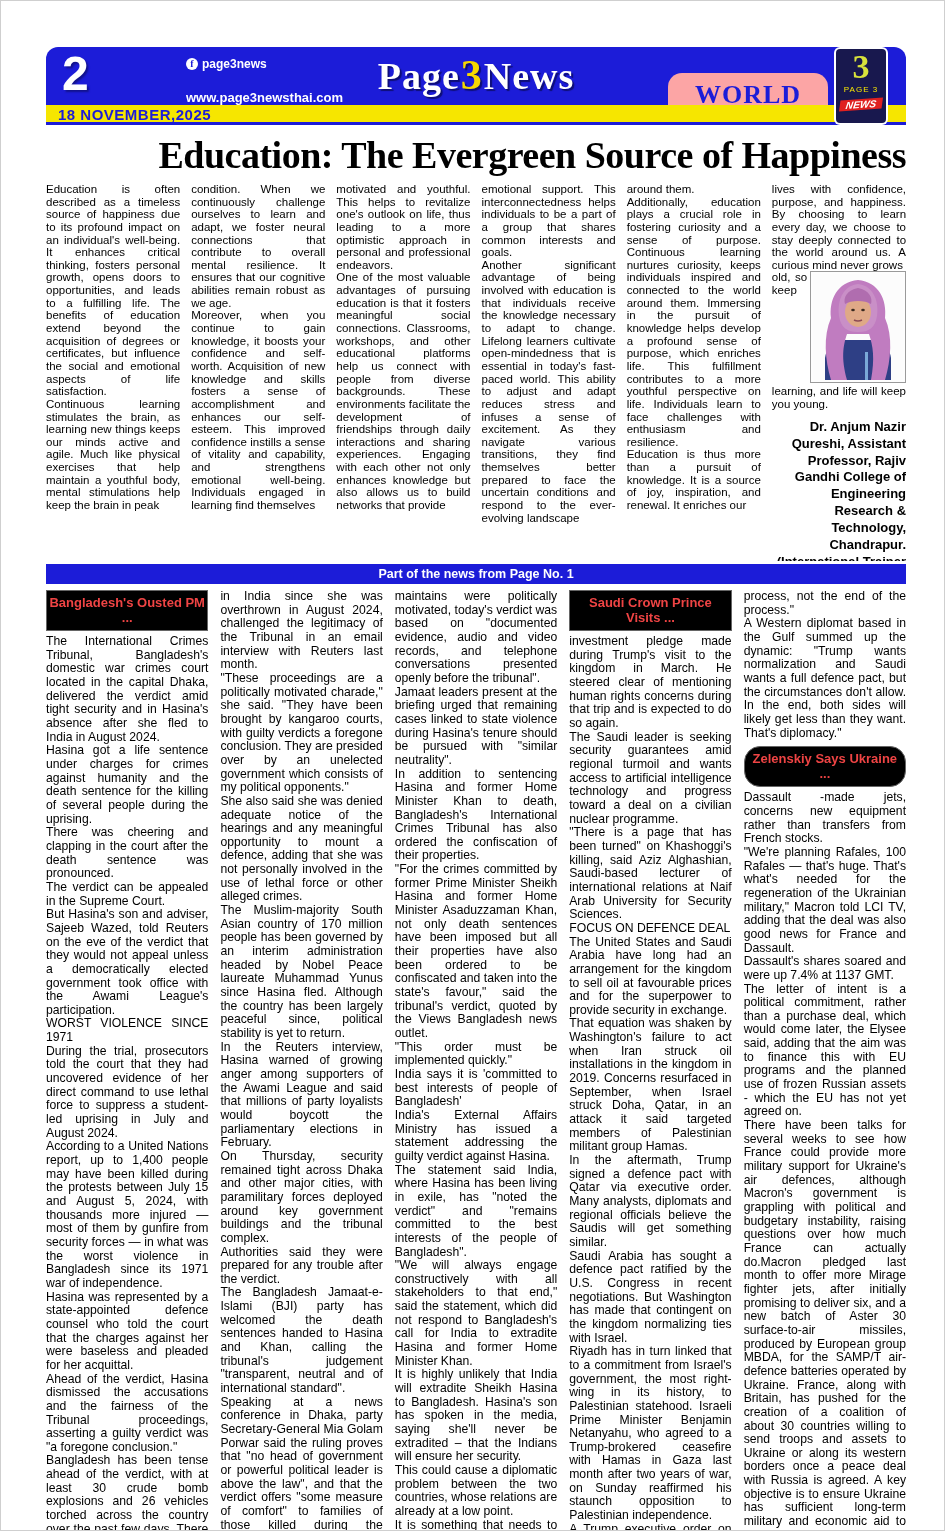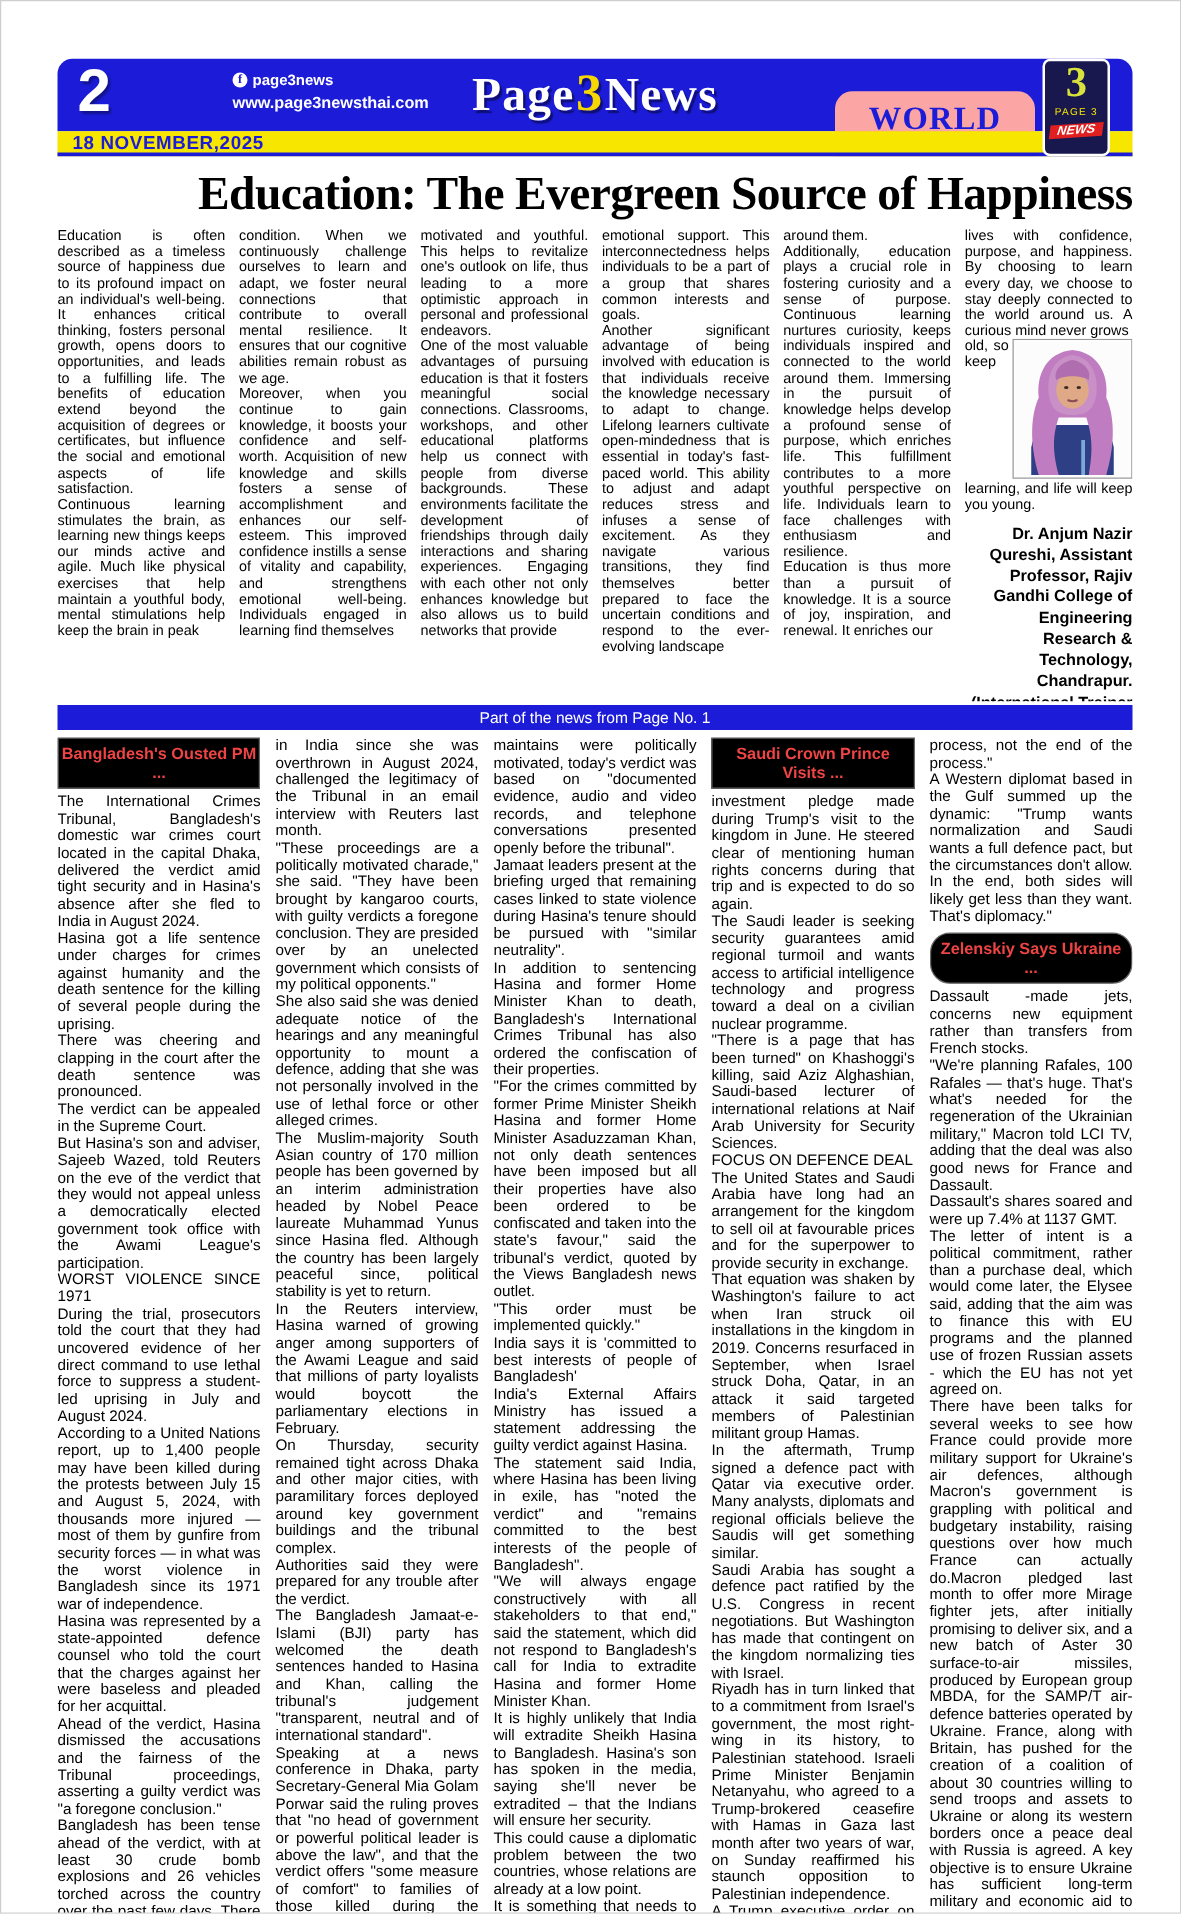--- a/index.html
+++ b/index.html
@@ -21,21 +21,21 @@
     font-size:48px; font-weight:bold; line-height:58px;
     text-shadow:2px 2px 2px rgba(0,0,0,.35);
   }
   .social { position:absolute; left:140px; top:10px; color:#fff; font-weight:bold; }
   .social-row { font-size:12px; display:flex; align-items:center; gap:4px; }
   .fb-icon {
     display:inline-block; width:12px; height:12px; border-radius:50%;
     background:#fff; color:#1c1cd8; font-size:10px; font-weight:bold;
     text-align:center; line-height:12px; font-family:"Liberation Serif", serif;
   }
-  .site { font-size:13px; margin-top:3px; }
+  .site { font-size:13px; margin-top:19px; }
   .brand {
     position:absolute; left:0; right:0; top:4px; text-align:center;
     font-family:"Liberation Serif", serif; font-weight:bold; font-size:38px;
     color:#fff; text-shadow:2px 2px 1px rgba(0,0,20,.5); letter-spacing:1px;
   }
   .brand .brand-3 { color:#f6d800; font-size:42px; padding:0 1px; }
   .world-tab {
     position:absolute; right:78px; bottom:-20px; width:160px; height:52px;
     background:#fca5a5; border-radius:14px 14px 0 0; text-align:center;
   }
@@ -81,21 +81,21 @@
   }
   .photo svg { width:100%; height:100%; display:block; }
   .caption {
     clear:both; margin-top:8px; text-align:right; font-weight:bold;
     font-size:13px; line-height:1.3;
   }
 
   
   .divider-bar {
     margin-top:3px; height:20px; background:#1c1cd8; color:#fff;
-    font-weight:normal; font-size:12.5px; text-align:center; line-height:20px;
+    font-weight:bold; font-size:12.5px; text-align:center; line-height:20px;
   }
 
   
   .news-cols { display:flex; gap:12px; margin-top:6px; height:952px; overflow:hidden; }
   .ncol { flex:1 1 0; font-size:12.2px; line-height:1.12; text-align:justify; }
   .nhead {
     background:#000; color:#ef4444; font-weight:bold; font-size:13px;
     text-align:center; padding:5px 2px; margin-bottom:4px;
     border:1px solid #666; box-shadow:inset 0 0 0 2px #000;
   }
@@ -222,21 +222,21 @@
             <p class="para">The statement said India, where Hasina has been living in exile, has "noted the verdict" and "remains committed to the best interests of the people of Bangladesh".</p>
             <p class="para">"We will always engage constructively with all stakeholders to that end," said the statement, which did not respond to Bangladesh's call for India to extradite Hasina and former Home Minister Khan.</p>
             <p class="para">It is highly unlikely that India will extradite Sheikh Hasina to Bangladesh. Hasina's son has spoken in the media, saying she'll never be extradited – that the Indians will ensure her security.</p>
             <p class="para">This could cause a diplomatic problem between the two countries, whose relations are already at a low point.</p>
             <p class="para">It is something that needs to be worked out unless India becomes more accepting of Bangladesh's new government.</p>
           </div>
       </div>
       <div class="ncol">
         <div class="nhead">Saudi Crown Prince Visits ...</div>
         <div>
-            <p class="para">investment pledge made during Trump's visit to the kingdom in June. He steered clear of mentioning human rights concerns during that trip and is expected to do so again.</p>
+            <p class="para">investment pledge made during Trump's visit to the kingdom in March. He steered clear of mentioning human rights concerns during that trip and is expected to do so again.</p>
             <p class="para">The Saudi leader is seeking security guarantees amid regional turmoil and wants access to artificial intelligence technology and progress toward a deal on a civilian nuclear programme.</p>
             <p class="para">"There is a page that has been turned" on Khashoggi's killing, said Aziz Alghashian, Saudi-based lecturer of international relations at Naif Arab University for Security Sciences.</p>
             <p class="para">FOCUS ON DEFENCE DEAL</p>
             <p class="para">The United States and Saudi Arabia have long had an arrangement for the kingdom to sell oil at favourable prices and for the superpower to provide security in exchange.</p>
             <p class="para">That equation was shaken by Washington's failure to act when Iran struck oil installations in the kingdom in 2019. Concerns resurfaced in September, when Israel struck Doha, Qatar, in an attack it said targeted members of Palestinian militant group Hamas.</p>
             <p class="para">In the aftermath, Trump signed a defence pact with Qatar via executive order. Many analysts, diplomats and regional officials believe the Saudis will get something similar.</p>
             <p class="para">Saudi Arabia has sought a defence pact ratified by the U.S. Congress in recent negotiations. But Washington has made that contingent on the kingdom normalizing ties with Israel.</p>
             <p class="para">Riyadh has in turn linked that to a commitment from Israel's government, the most right-wing in its history, to Palestinian statehood. Israeli Prime Minister Benjamin Netanyahu, who agreed to a Trump-brokered ceasefire with Hamas in Gaza last month after two years of war, on Sunday reaffirmed his staunch opposition to Palestinian independence.</p>
             <p class="para">A Trump executive order on defence similar to the pact with Qatar would fall short of the defence agreement the Saudis have sought. But Alghashian said it would "be a step on the way, part of the</p>
           </div>

